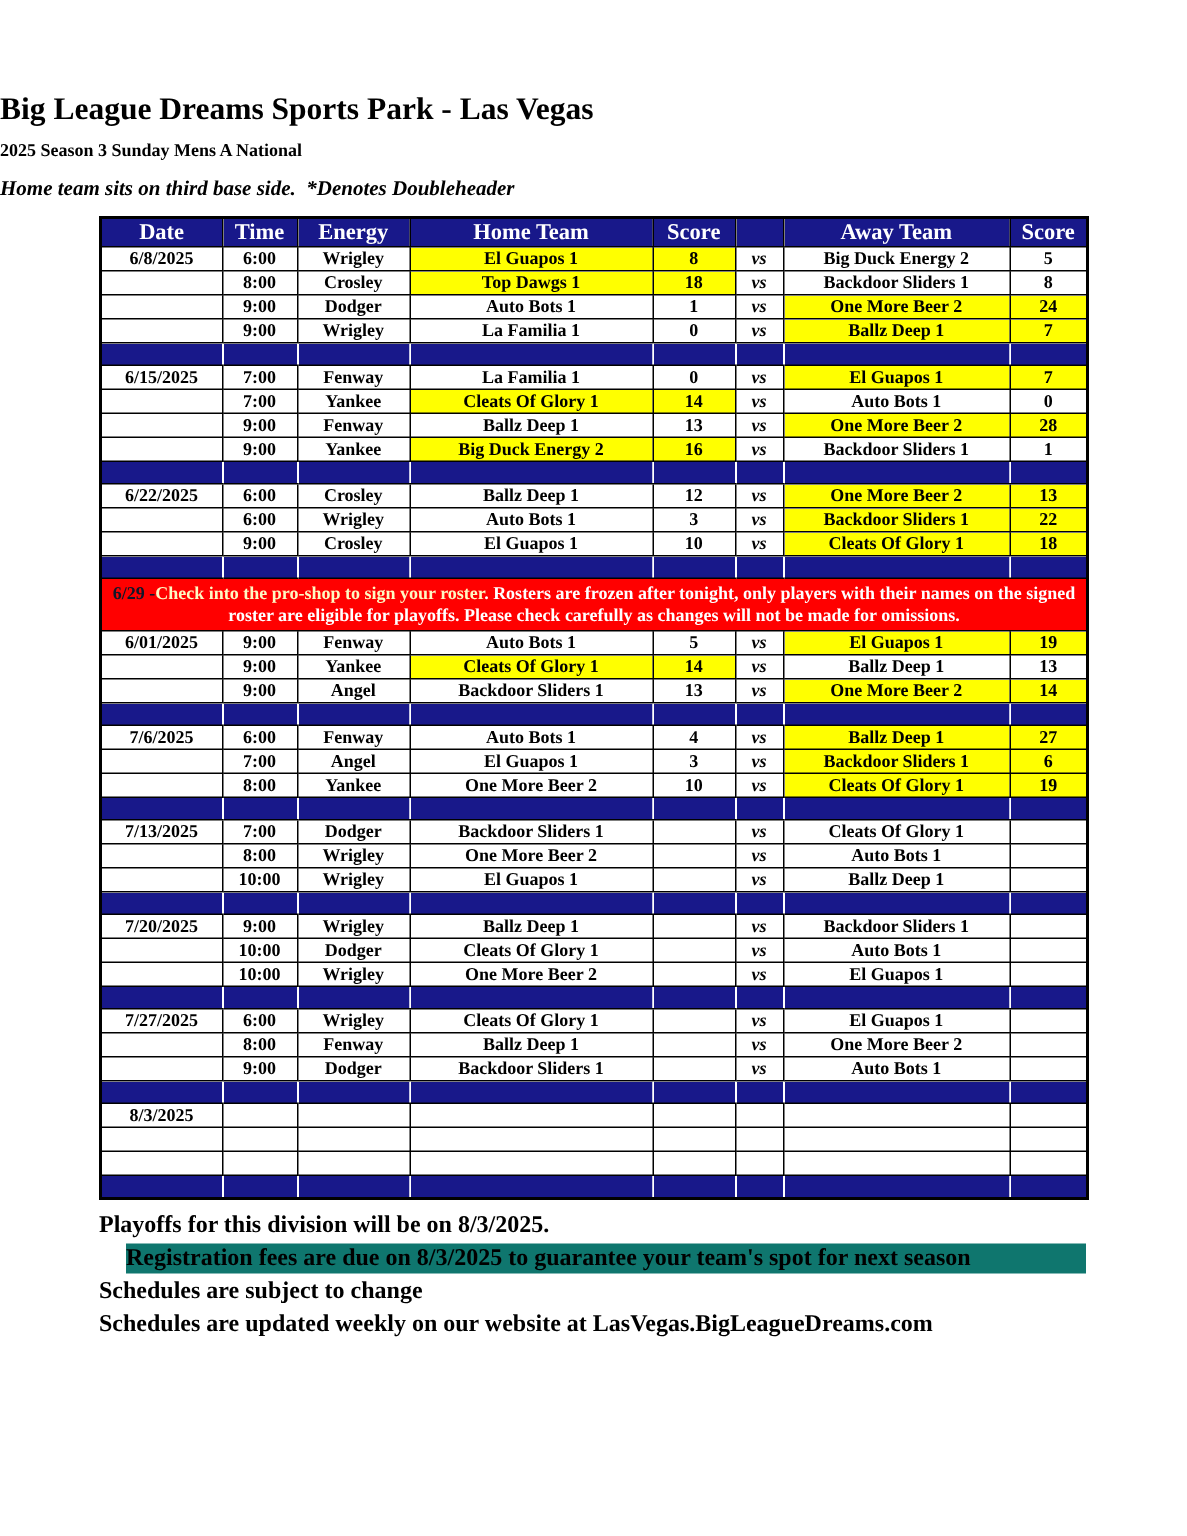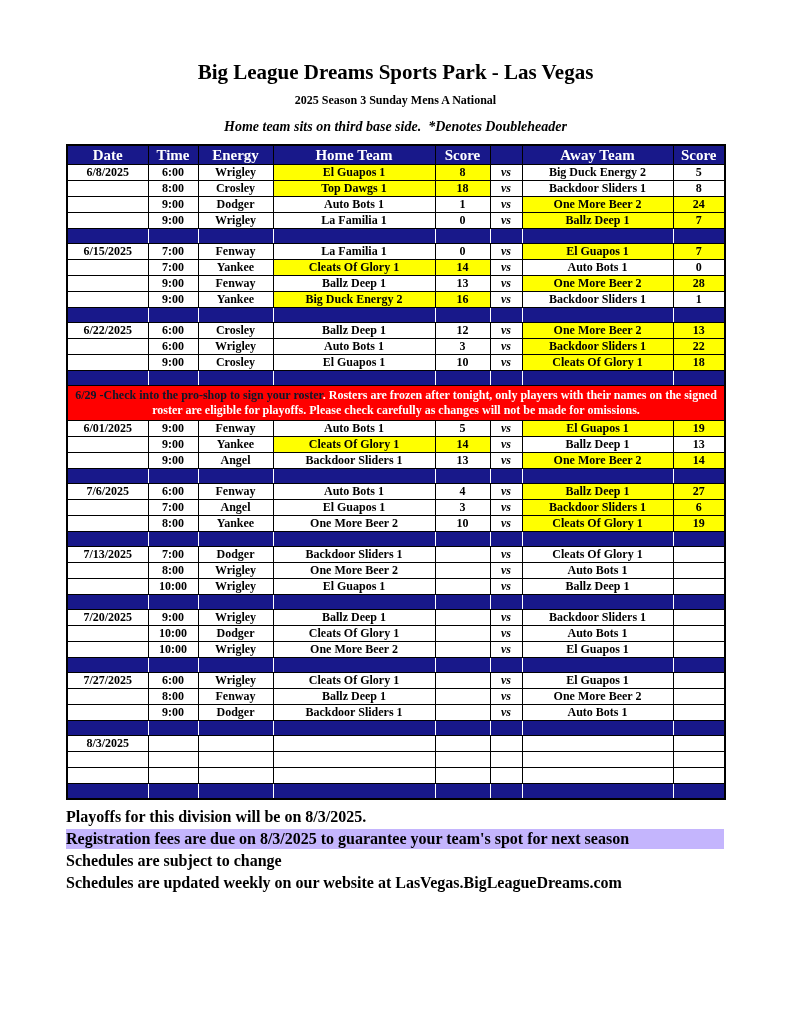--- a/index.html
+++ b/index.html
@@ -1,21 +1,21 @@
 <!DOCTYPE html>
 <html style="--navy: #18188A;"><head>
 <meta charset="utf-8">
 <style>
   html,body{margin:0;padding:0;}
   body{
     width:791px;height:1024px;background:#ffffff;
     font-family:"Liberation Serif","DejaVu Serif",serif;
     font-weight:bold;color:#000;position:relative;overflow:hidden;
   }
-  .titleblock{padding-top:60px;text-align:center;}
+  .titleblock{padding-top:60px;text-align:left;}
   .title{font-size:21px;line-height:24px;}
   .subtitle{font-size:12px;line-height:19px;margin-top:7px;}
   .note{font-size:14px;font-style:italic;margin-top:9px;white-space:pre;}
   table.sched{
     border-collapse:collapse;table-layout:fixed;
     margin:9px 0 0 66px;width:658px;
     border:2px solid #000;
   }
   .sched td,.sched th{
     border:1px solid #000;padding:0 2px;height:15px;
@@ -24,24 +24,24 @@
   }
   .sched th{background:var(--navy);color:#fff;font-size:15px;height:18px;}
   .yellow{background:#ffff00;}
   .vs-cell{font-style:italic;font-size:11px;}
   tr.sep td{background:var(--navy);border-left:1px solid #fff;border-right:1px solid #fff;height:14px;}
   tr.banner td{
     background:#ff0000;color:#fff;height:auto;
     padding:2px 5px;font-size:12px;line-height:15px;white-space:normal;
   }
   tr.banner .pre{color:#0f172a;}
-  tr.banner .hi{color:#0f172a;}
+  tr.banner .hi{color:#fef9c3;}
   .footer{margin:7px 0 0 66px;width:658px;font-size:16px;}
   .footer .line{line-height:20px;margin-top:2px;}
-  .footer .hl{background:#c4b5fd;}
+  .footer .hl{background:#0f766e;margin-left:18px;}
 </style>
 </head>
 <body>
 
 <div class="titleblock">
   <div class="title">Big League Dreams Sports Park - Las Vegas</div>
   <div class="subtitle">2025 Season 3 Sunday Mens A National</div>
   <div class="note">Home team sits on third base side.  *Denotes Doubleheader</div>
 </div>
 

